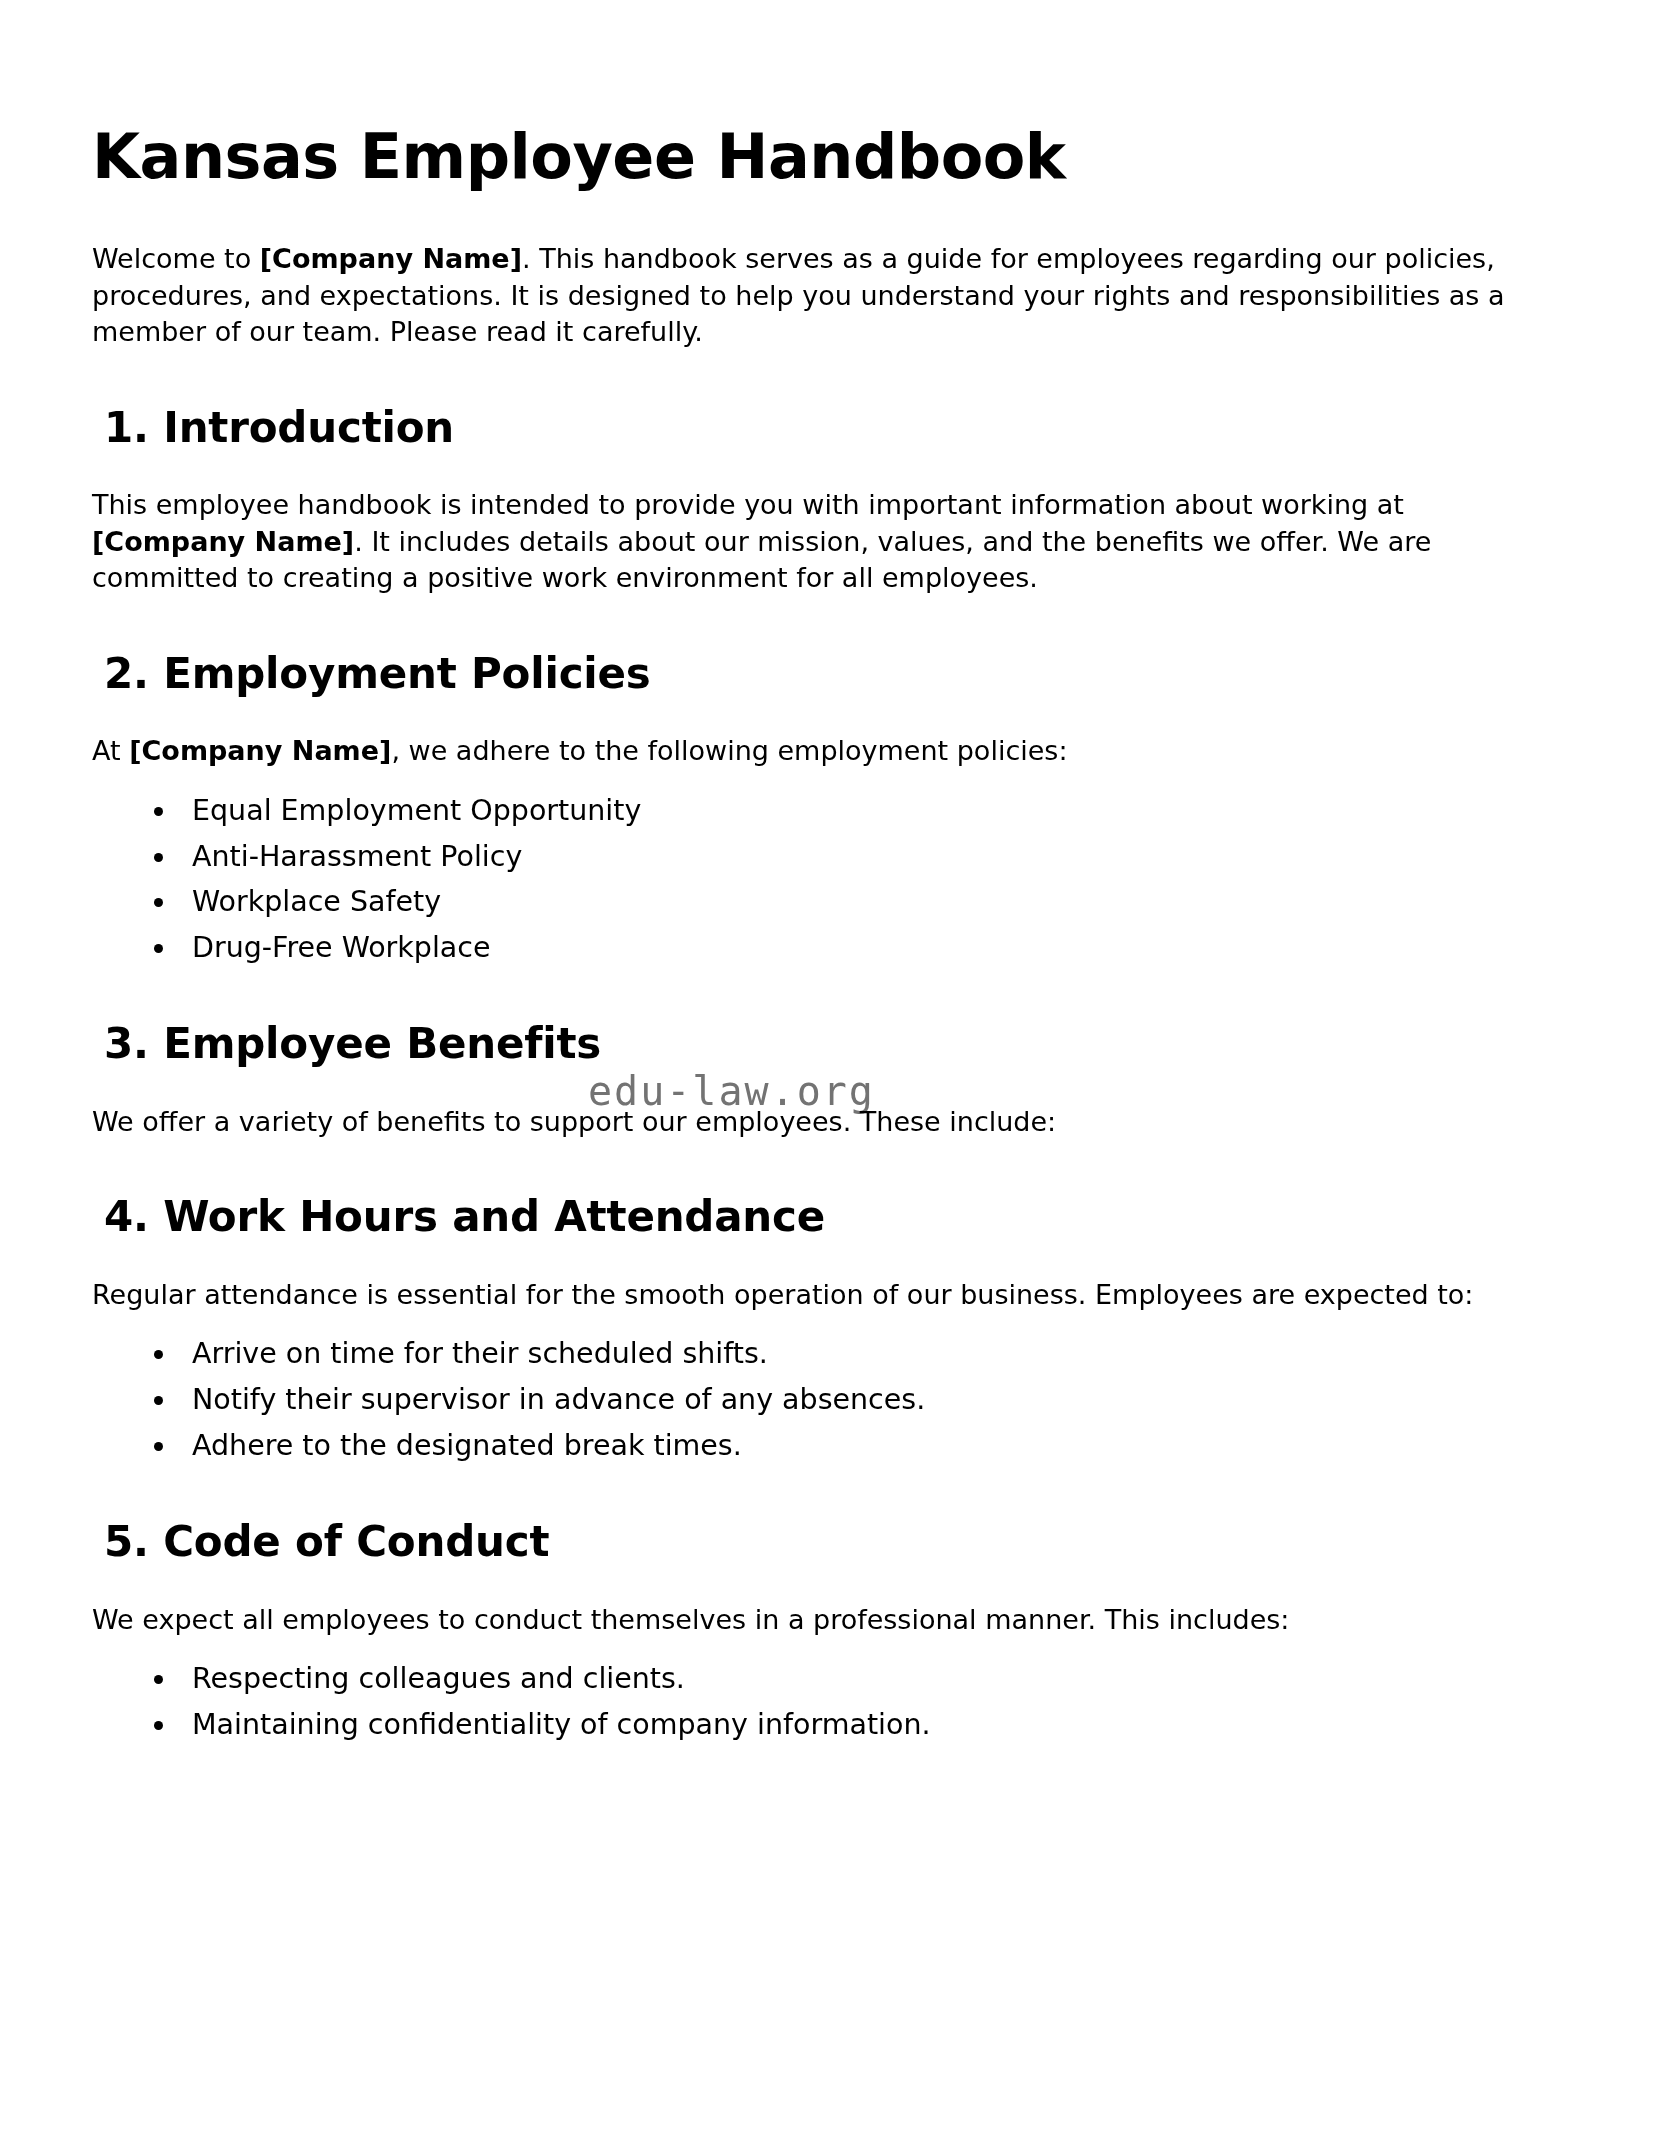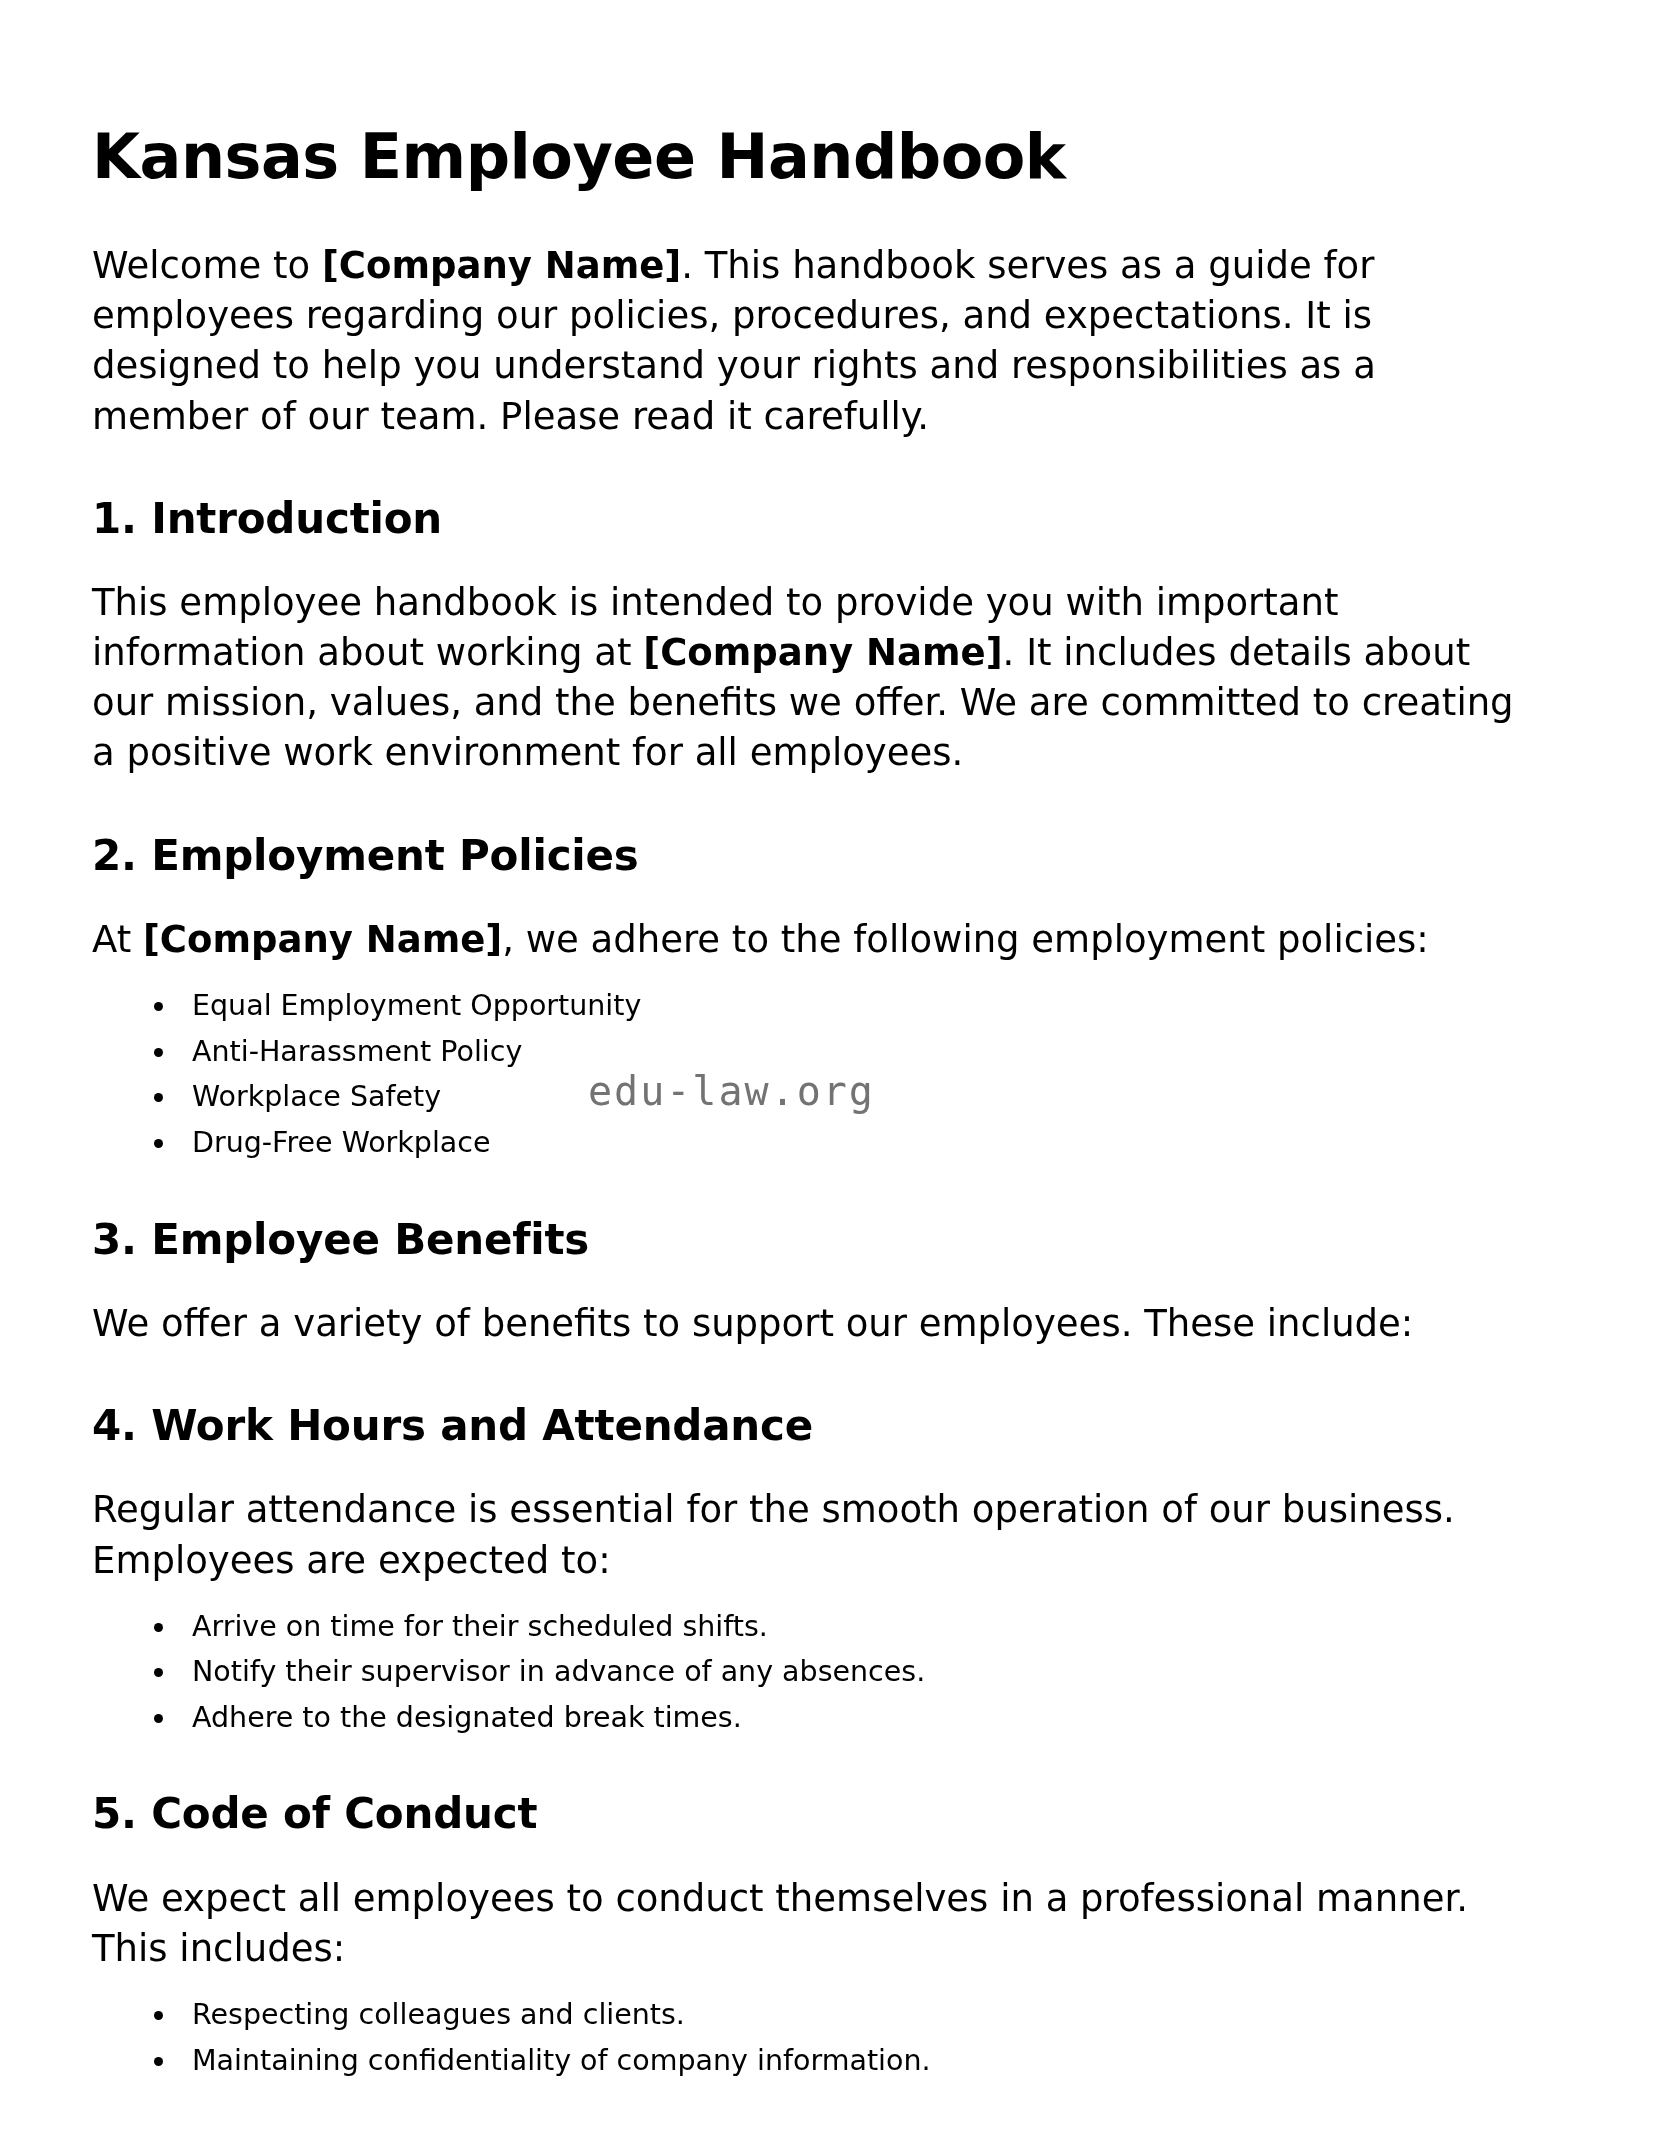--- a/index.html
+++ b/index.html
@@ -43,25 +43,25 @@
     font-size: 62px;
     font-weight: bold;
     line-height: 1.18;
     margin: 16px 0 48px 0;
     letter-spacing: -0.5px;
   }
   h2.section-title {
     font-size: 42px;
     font-weight: bold;
     line-height: 1.2;
-    margin: 52px 0 34px 0;
+    margin: 52px 0 34px 12px;
     letter-spacing: -0.2px;
   }
   p.body-text {
-    font-size: 37px;
+    font-size: 27px;
     line-height: 1.355;
     margin: 0 0 0 0;
     max-width: 1434px;
   }
   .b { font-weight: bold; }
   ul.doc-list, ol.doc-list {
     font-size: 28.5px;
     line-height: 1.355;
     margin: 22px 0 0 0;
     padding-left: 86px;

